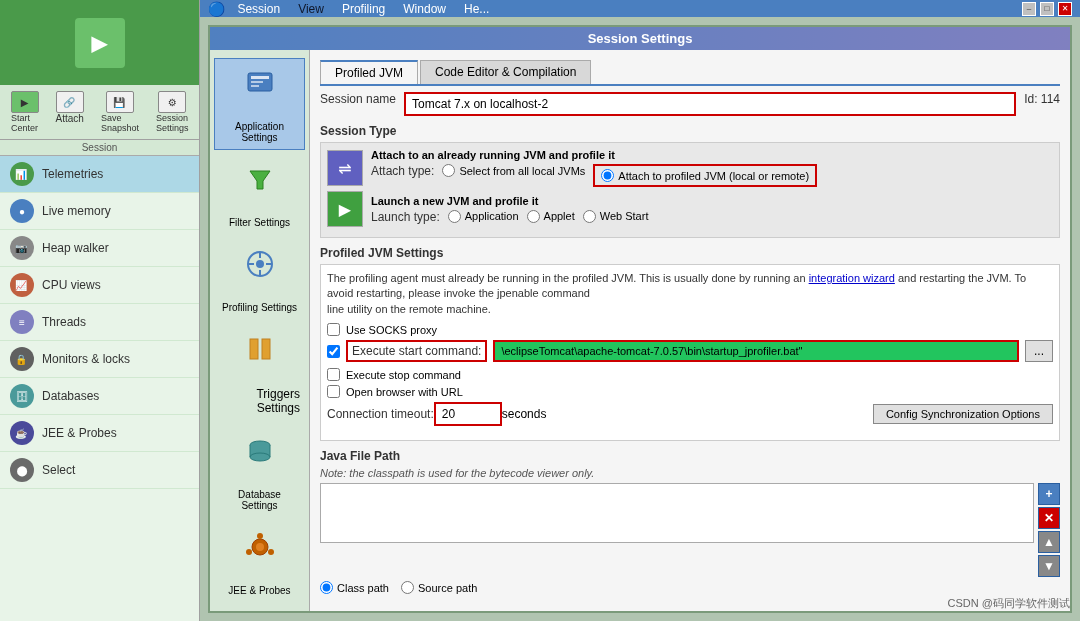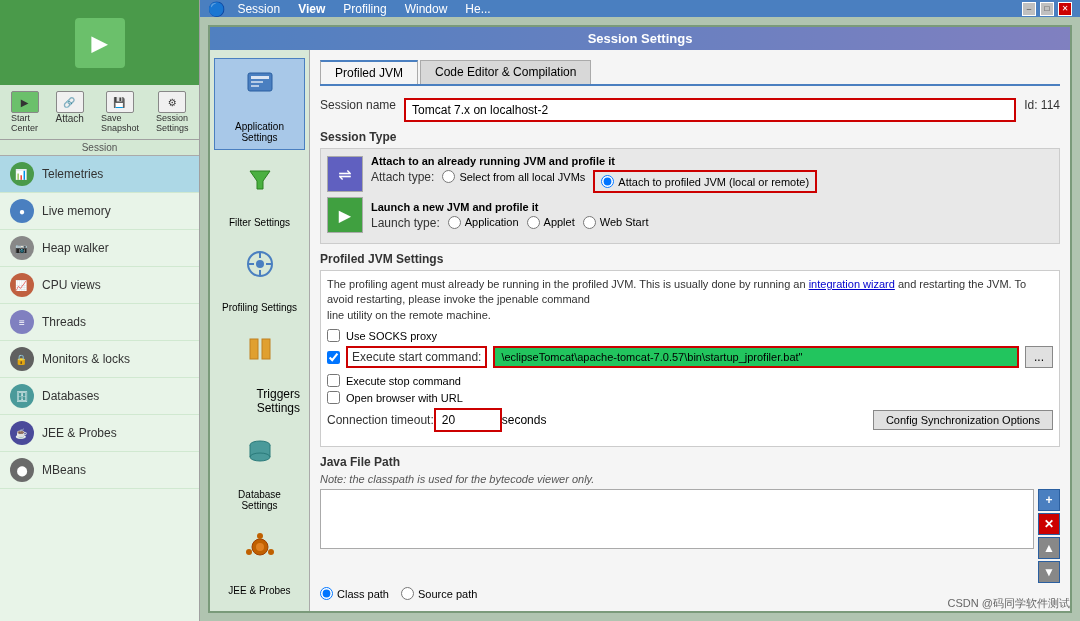--- a/index.html
+++ b/index.html
@@ -43,21 +43,21 @@
     
     .dialog-left { width: 100px; background: #d8e8d8; border-right: 1px solid #aaa; display: flex; flex-direction: column; gap: 4px; padding: 8px 4px; }
     .panel-btn { display: flex; flex-direction: column; align-items: center; gap: 20px; padding: 6px 4px; cursor: pointer; border: 1px solid transparent; font-size: 10px; text-align: center; }
     .panel-btn.active { background: #a8c8e8; border-color: #4a7fc0; }
     .panel-icon { width: 36px; height: 36px; display: flex; align-items: center; justify-content: center; }
 
     
     .dialog-right { flex: 1; padding: 10px; overflow-y: auto; background: #f5f5f5; }
 
     
-    .tab-bar { display: flex; border-bottom: 2px solid #4a7fc0; margin-bottom: 12px; }
+    .tab-bar { display: flex; border-bottom: 2px solid #4a7fc0; margin-bottom: 6px; }
     .tab { padding: 4px 14px; border: 1px solid #aaa; border-bottom: none; background: #d8d8d8; cursor: pointer; font-size: 12px; margin-right: 2px; }
     .tab.active { background: #f5f5f5; border-top: 2px solid #4a7fc0; }
 
     
     .form-row { display: flex; align-items: flex-start; gap: 8px; margin-bottom: 8px; }
     .form-label { font-size: 12px; color: #333; white-space: nowrap; }
     .form-input { border: 2px solid #cc0000; padding: 3px 6px; font-size: 12px; flex: 1; background: white; }
     .id-label { font-size: 12px; color: #333; white-space: nowrap; }
 
     .section-title { font-weight: bold; font-size: 12px; margin: 8px 0 4px 0; color: #333; }
@@ -164,33 +164,33 @@
       <div class="nav-item">
         <div class="nav-icon" style="background:#4a9a9a;">🗄</div>
         <span class="nav-label">Databases</span>
       </div>
       <div class="nav-item">
         <div class="nav-icon" style="background:#4a4a9a;">☕</div>
         <span class="nav-label">JEE &amp; Probes</span>
       </div>
       <div class="nav-item">
         <div class="nav-icon" style="background:#6a6a6a;">⬤</div>
-        <span class="nav-label">MBeans</span>
+        <span class="nav-label">Select</span>
       </div>
     </div>
     <div style="position:absolute;bottom:40px;left:-30px;writing-mode:vertical-rl;transform:rotate(180deg);font-size:28px;color:rgba(60,120,60,0.25);font-style:italic;font-weight:bold;pointer-events:none;letter-spacing:-2px;">JProfiler</div>
   </div>
 
   <div class="main-content">
 
     <div class="title-bar">
       <div style="display:flex;align-items:center;gap:6px;">
         <span style="font-size:14px;">🔵</span>
         <span class="menu-item" style="color:white;padding:0 6px;">Session</span>
-        <span class="menu-item" style="color:#ffffff;padding:0 6px;font-weight:bold;">View</span>
+        <span class="menu-item" style="color:#0f172a;padding:0 6px;">View</span>
         <span class="menu-item" style="color:white;padding:0 6px;">Profiling</span>
         <span class="menu-item" style="color:white;padding:0 6px;">Window</span>
         <span class="menu-item" style="color:white;padding:0 6px;">He...</span>
       </div>
       <div class="title-bar-controls">
         <div class="title-btn">–</div>
         <div class="title-btn">□</div>
         <div class="title-btn close">✕</div>
       </div>
     </div>

